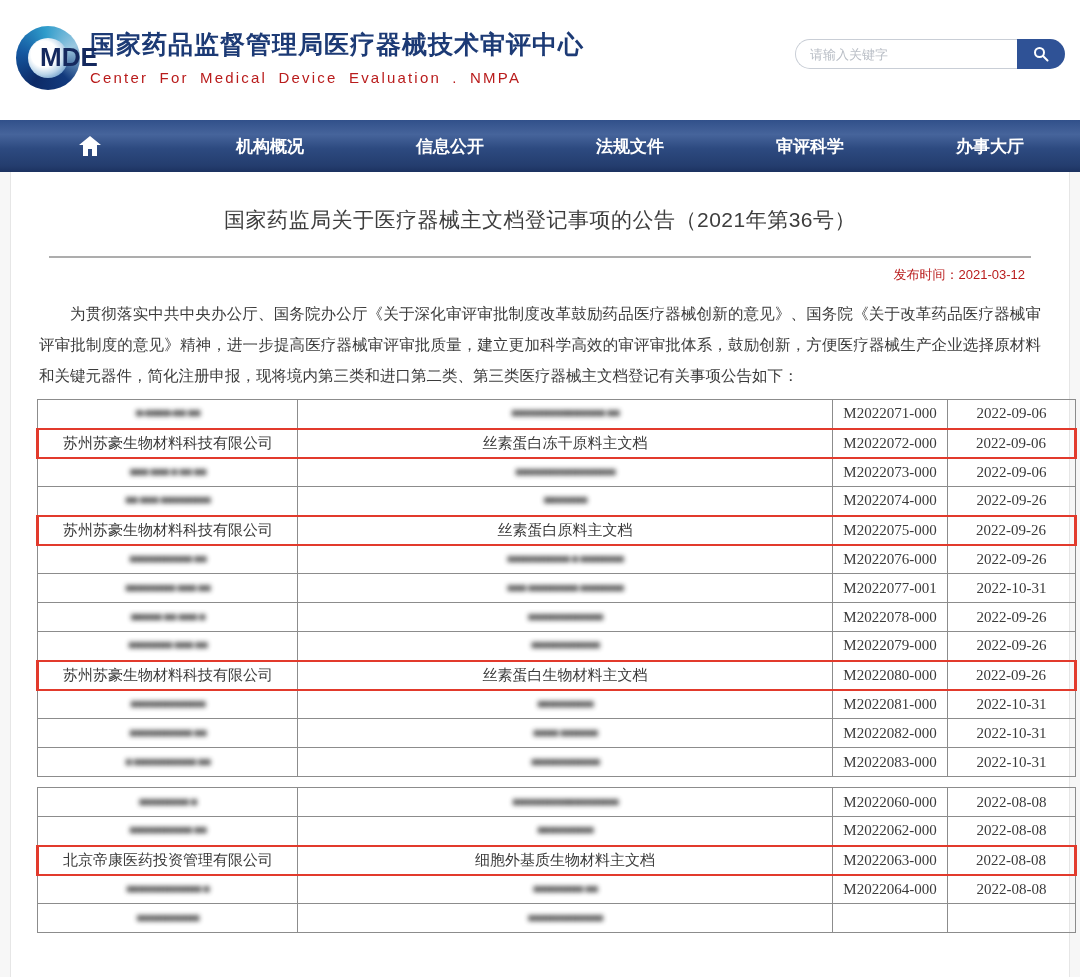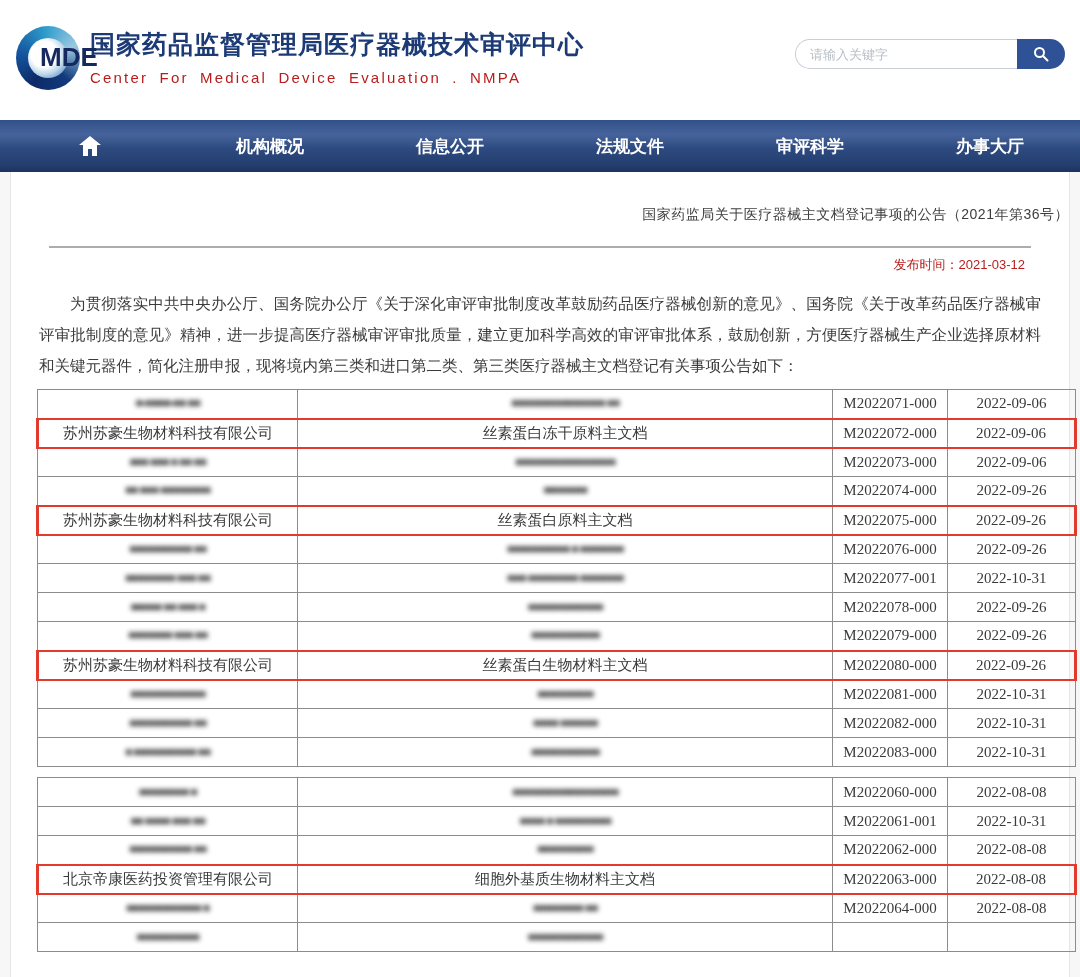--- a/index.html
+++ b/index.html
@@ -34,21 +34,21 @@
   .nav { height:52px; display:flex;
     background:linear-gradient(180deg,#31508a 0%,#46649b 28%,#2d4a80 55%,#243d6e 88%,#1c3260 100%); }
   .nav-item { flex:1; display:flex; align-items:center; justify-content:center;
     color:#fff; font-size:17px; font-weight:700; cursor:pointer; }
 
   
   .page-bg { background:#f7f7f7; }
   .card { margin:0 10px; background:#fff; border-left:1px solid #e6e6e6; border-right:1px solid #e6e6e6;
     min-height:809px; padding-top:34px; }
 
-  .doc-title { text-align:right; font-size:14px; font-weight:500; color:#3d3d3d; letter-spacing:0.5px; }
+  .doc-title { text-align:center; font-size:21px; font-weight:500; color:#3d3d3d; letter-spacing:0.5px; }
   .divider { margin:22px 38px 0 38px; border-bottom:2px solid #adadad; }
   .pub-time { text-align:right; padding:8px 44px 0 0; font-size:13px; color:#b91c1c; }
 
   .intro { margin:14px 28px 0 28px; font-size:15.5px; color:#3b3b3b; line-height:31px;
     text-indent:2em; text-align:justify; }
 
   
   .tbl-wrap { margin:8px 15px 0 25px; }
   table { border-collapse:collapse; width:1038px; table-layout:fixed;font-family:Liberation Serif, serif; }
   table + table { margin-top:10px; }
@@ -209,26 +209,20 @@
             <col style="width:128px">
           </colgroup>
         <tbody>
             <tr>
               <td class="mask">■■■■■■■■ ■</td>
               <td class="mask">■■■■■■■■■■■■■■■■■</td>
               <td>M2022060-000</td>
               <td>2022-08-08</td>
             </tr>
             <tr>
-              <td class="mask">■■ ■■■■ ■■■ ■■</td>
-              <td class="mask">■■■■ ■ ■■■■■■■■■</td>
-              <td>M2022061-001</td>
-              <td>2022-10-31</td>
-            </tr>
-            <tr>
               <td class="mask">■■■■■■■■■■ ■■</td>
               <td class="mask">■■■■■■■■■</td>
               <td>M2022062-000</td>
               <td>2022-08-08</td>
             </tr>
             <tr class="hl">
               <td>北京帝康医药投资管理有限公司</td>
               <td>细胞外基质生物材料主文档</td>
               <td>M2022063-000</td>
               <td>2022-08-08</td>

